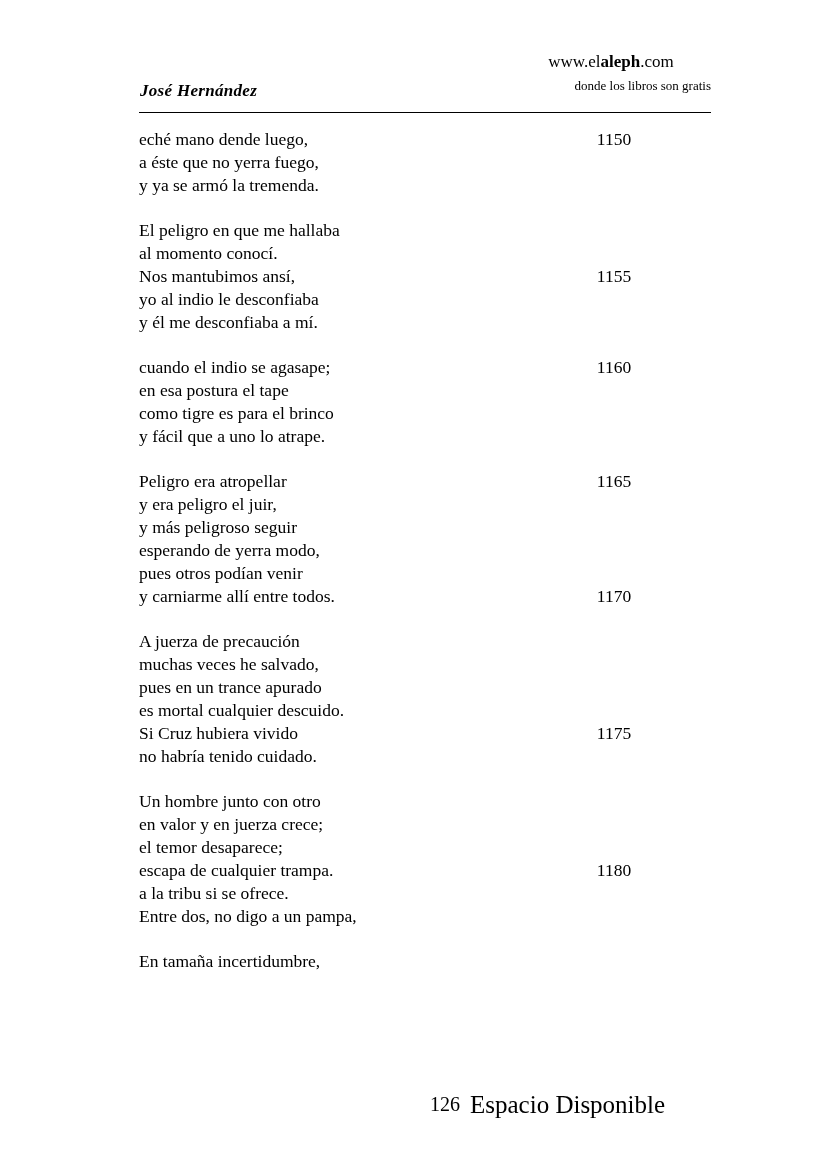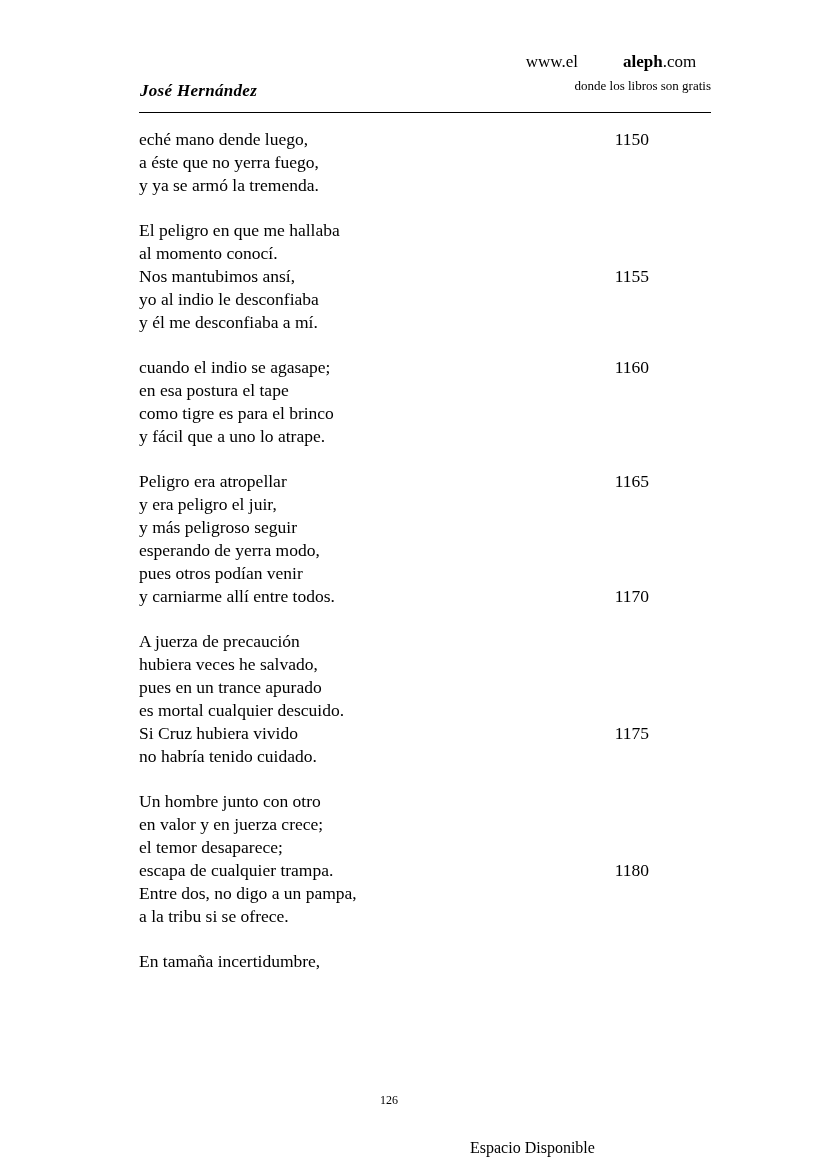--- a/index.html
+++ b/index.html
@@ -42,21 +42,20 @@
   .header-site {
     position: absolute;
     left: 372px;
     top: 0px;
     width: 200px;
     text-align: center;
     font-size: 17px;
   }
   .header-site .brand-bold {
     font-weight: bold;
-    padding-left: 45px;
   }
   .header-tag {
     position: absolute;
     left: 372px;
     top: 26px;
     width: 200px;
     text-align: right;
     font-size: 13px;
   }
   .header-rule {
@@ -84,42 +83,41 @@
     height: 23px;
     line-height: 23px;
     font-size: 17.5px;
     white-space: pre;
   }
   .line-num {
     position: absolute;
     left: 440px;
     top: 0;
     width: 70px;
-    text-align: right;
+    text-align: center;
     font-size: 17.5px;
     line-height: 23px;
   }
 
   
   .footer-pagenum {
     position: absolute;
     left: 380px;
     top: 1093px;
     width: 80px;
-    text-align: left;
-    font-size: 12px;
+    text-align: right;
+    font-size: 20px;
   }
   .footer-ad {
     position: absolute;
     left: 470px;
     top: 1091px;
     width: 290px;
-    font-size: 16px;
+    font-size: 25px;
     text-align: left;
-    margin-top: 48px;
   }
 </style>
 </head>
 <body>
 
 <div class="page">
 
   <div class="header">
     <div class="header-author">José Hernández</div>
     <div class="header-site"><span>www.el</span><span class="brand-bold">aleph</span><span>.com</span></div>
@@ -149,33 +147,33 @@
       <div class="stanza">
         <div class="line"><span>Peligro era atropellar</span><span class="line-num">1165</span></div>
         <div class="line"><span>y era peligro el juir,</span></div>
         <div class="line"><span>y más peligroso seguir</span></div>
         <div class="line"><span>esperando de yerra modo,</span></div>
         <div class="line"><span>pues otros podían venir</span></div>
         <div class="line"><span>y carniarme allí entre todos.</span><span class="line-num">1170</span></div>
       </div>
       <div class="stanza">
         <div class="line"><span>A juerza de precaución</span></div>
-        <div class="line"><span>hubiera veces he salvado,</span></div>
+        <div class="line"><span>muchas veces he salvado,</span></div>
         <div class="line"><span>pues en un trance apurado</span></div>
         <div class="line"><span>es mortal cualquier descuido.</span></div>
         <div class="line"><span>Si Cruz hubiera vivido</span><span class="line-num">1175</span></div>
         <div class="line"><span>no habría tenido cuidado.</span></div>
       </div>
       <div class="stanza">
         <div class="line"><span>Un hombre junto con otro</span></div>
         <div class="line"><span>en valor y en juerza crece;</span></div>
         <div class="line"><span>el temor desaparece;</span></div>
         <div class="line"><span>escapa de cualquier trampa.</span><span class="line-num">1180</span></div>
+        <div class="line"><span>a la tribu si se ofrece.</span></div>
         <div class="line"><span>Entre dos, no digo a un pampa,</span></div>
-        <div class="line"><span>a la tribu si se ofrece.</span></div>
       </div>
       <div class="stanza">
         <div class="line"><span>En tamaña incertidumbre,</span></div>
       </div>
     </div>
 
   <div class="footer-pagenum">126</div>
   <div class="footer-ad">Espacio Disponible</div>
 
 </div>

